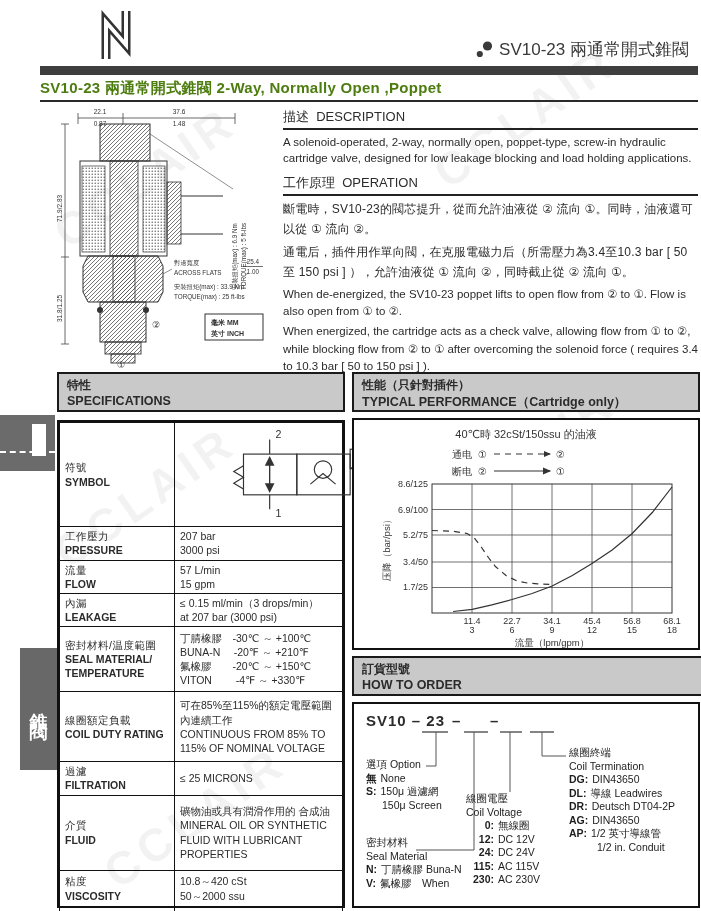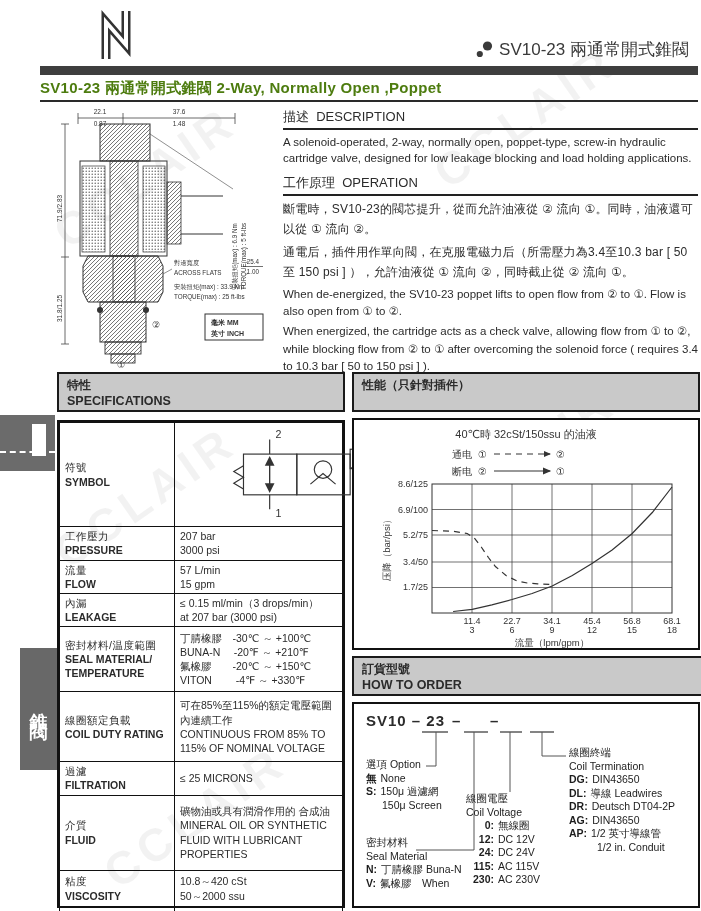--- a/index.html
+++ b/index.html
@@ -162,20 +162,21 @@
     <p class="en-p" style="line-height:1.5">When de-energized, the SV10-23 poppet lifts to open flow from ② to ①. Flow is also open from ① to ②.</p>
     <p class="en-p" style="line-height:1.5">When energized, the cartridge acts as a check valve, allowing flow from ① to ②, while blocking flow from ② to ① after overcoming the solenoid force ( requires 3.4 to 10.3 bar [ 50 to 150 psi ] ).</p>
   </div>
 
   <div class="sec-hdr" style="left:57px;top:372px;width:288px;height:40px">
     <div class="l1">特性</div>
     <div class="l2">SPECIFICATIONS</div>
   </div>
   <div class="sec-hdr" style="left:352px;top:372px;width:348px;height:40px">
     <div class="l1">性能（只針對插件）</div>
+    <div class="l2">TYPICAL PERFORMANCE（Cartridge only）</div>
   </div>
 
   <div id="spec-table">
     <table>
       <tbody>
           <tr style="height:99px">
         <td class="lab">
               <span class="zh">符號</span>
             <span class="en">SYMBOL</span>
             </td>

